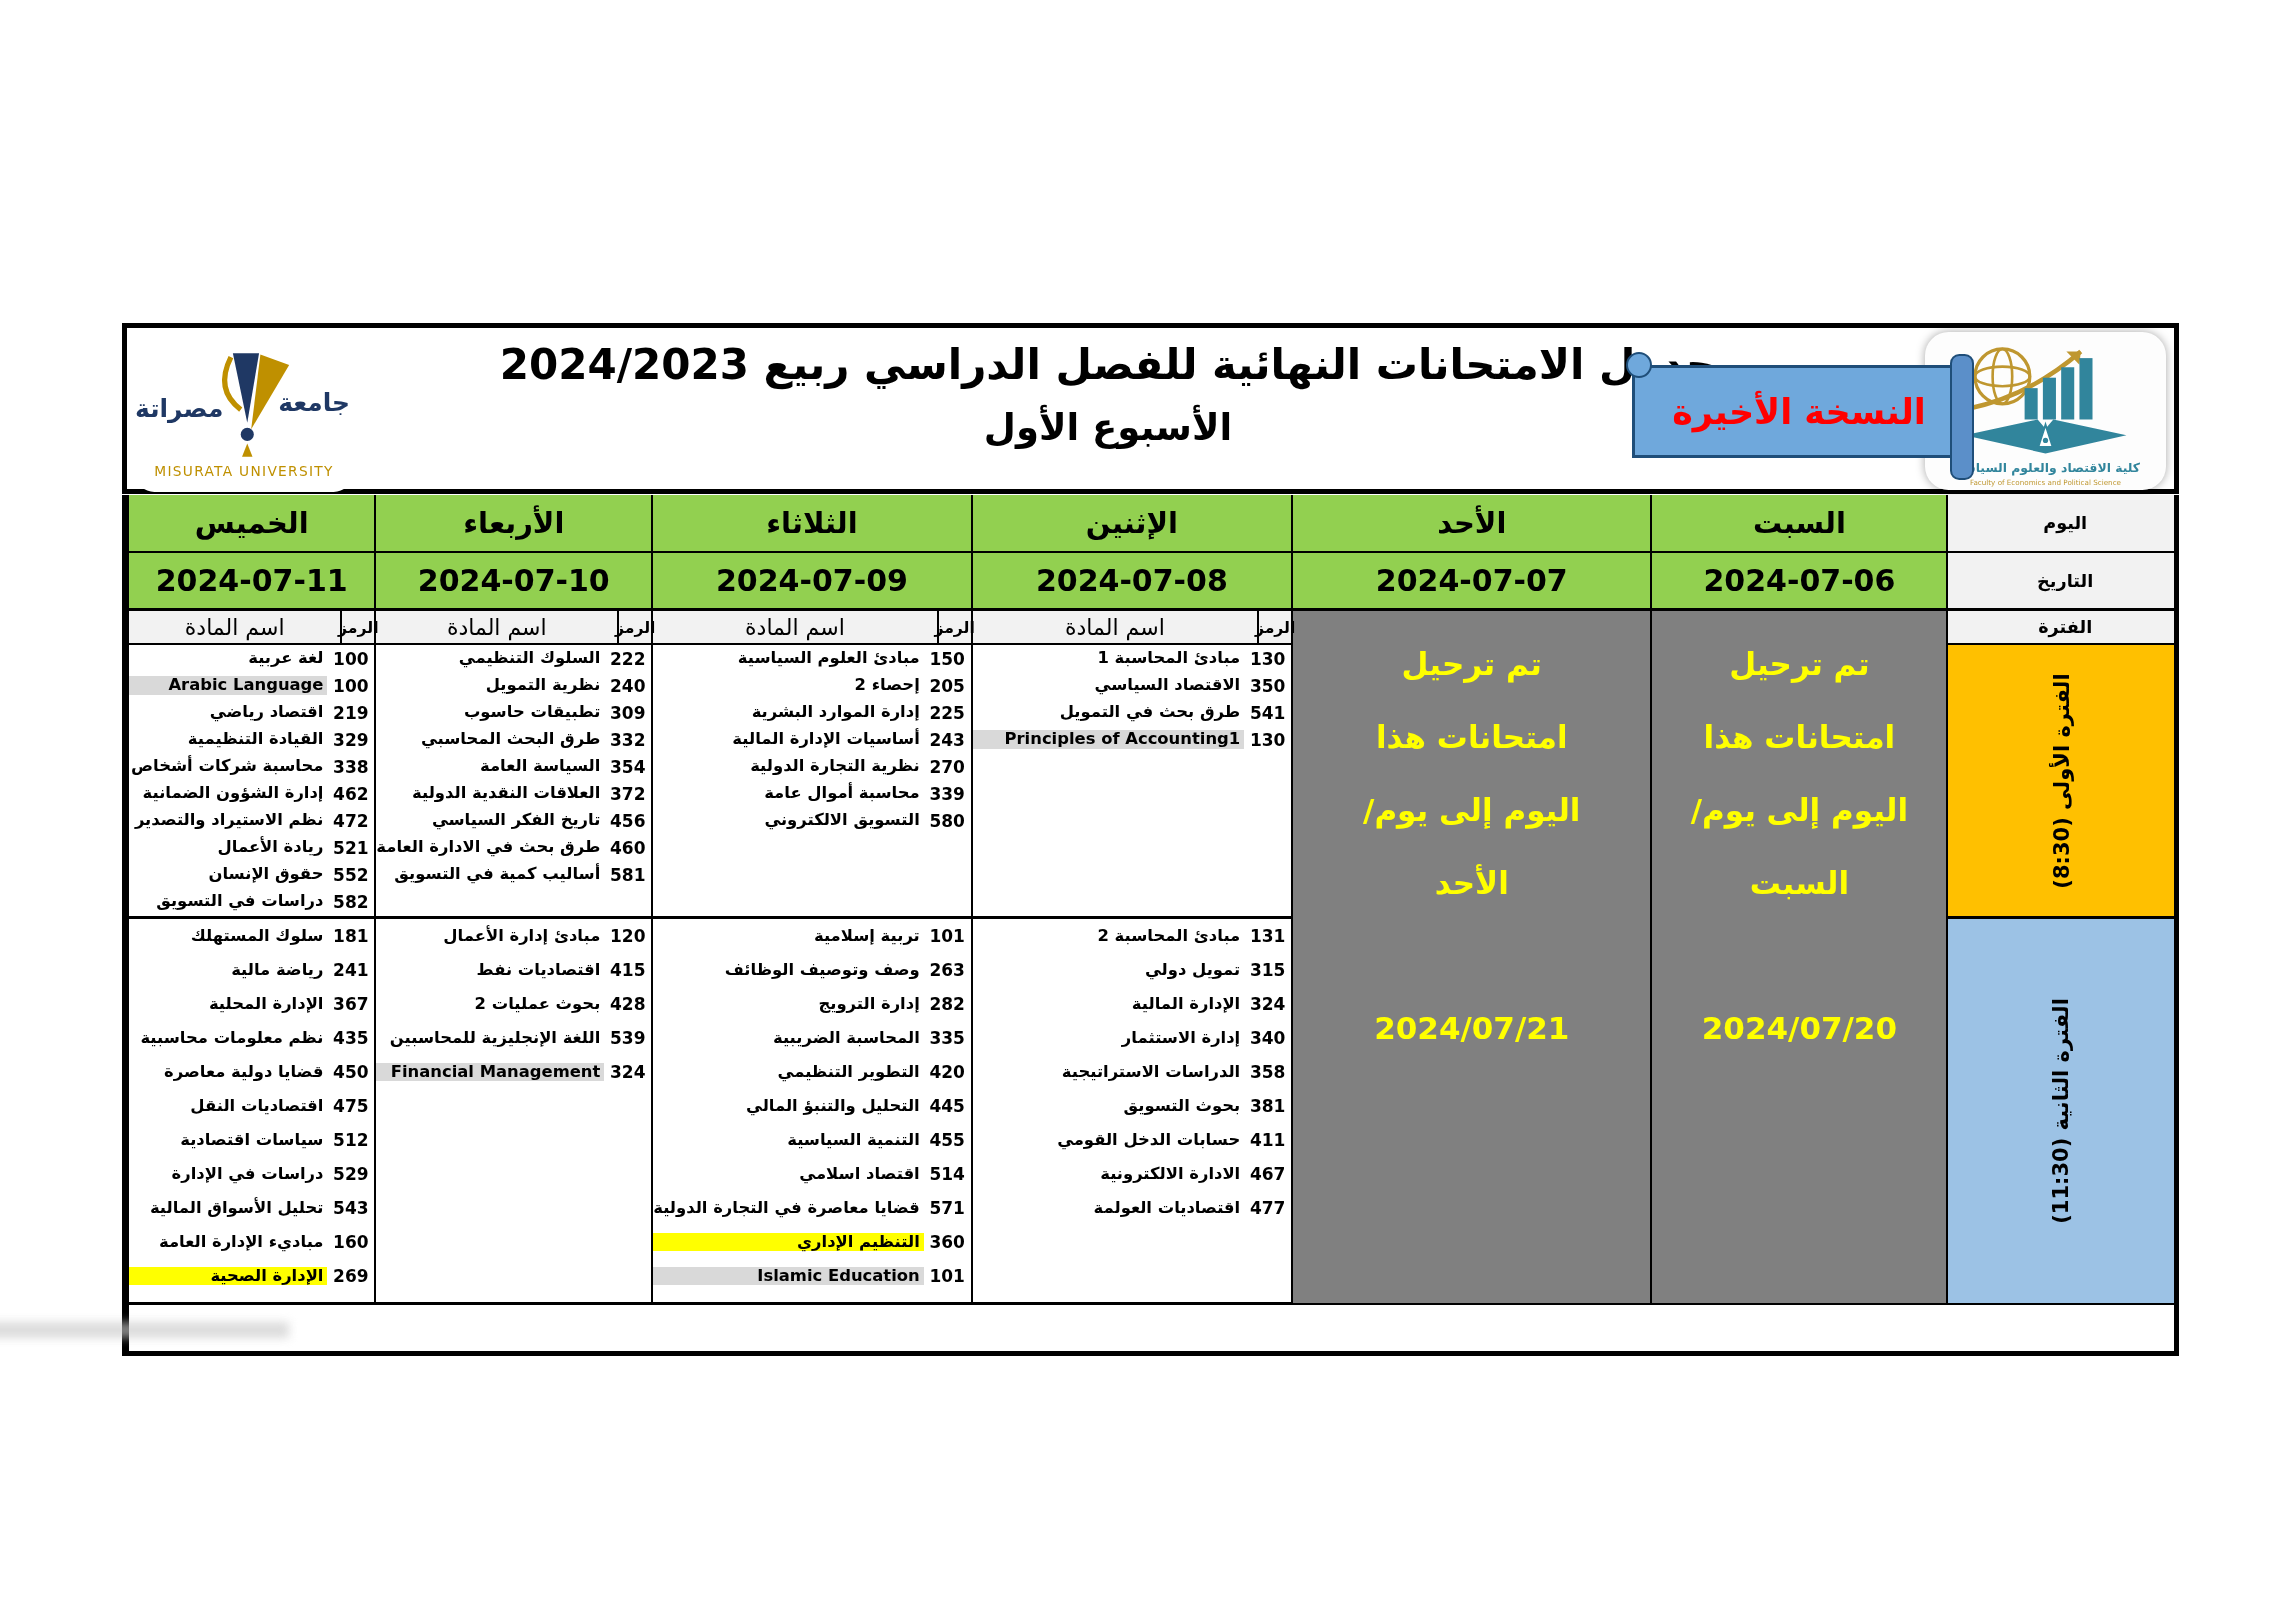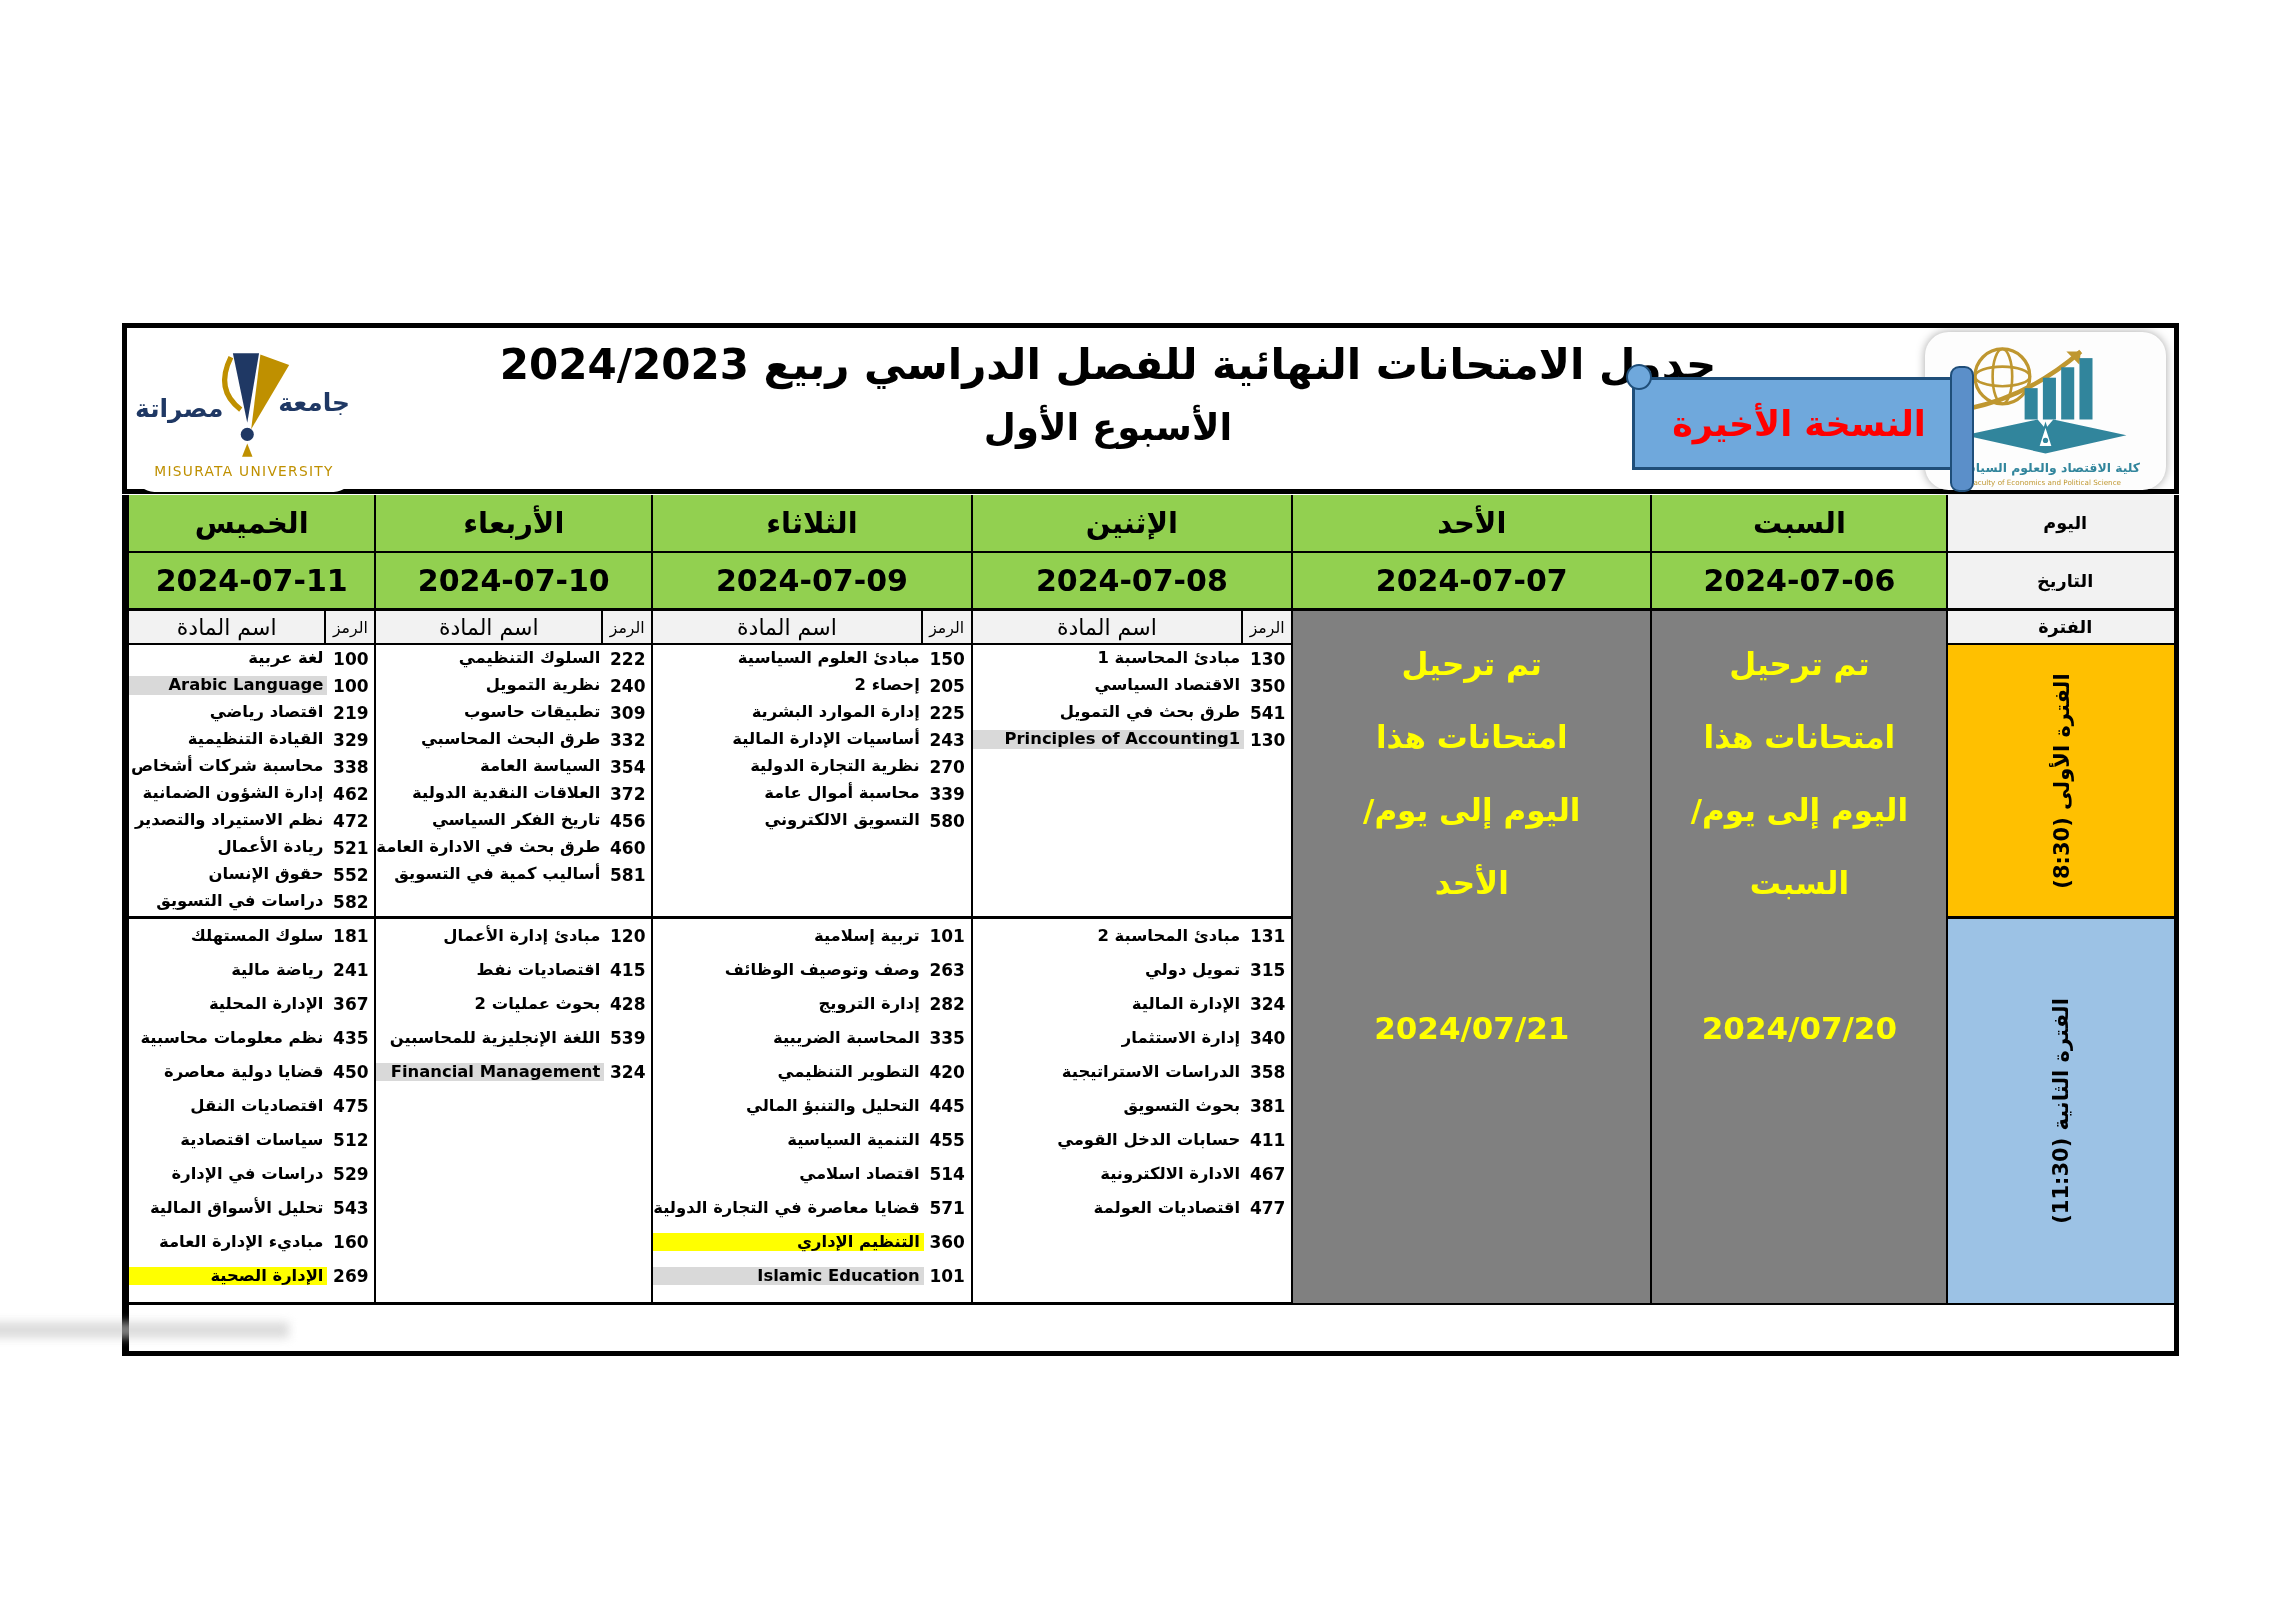--- a/index.html
+++ b/index.html
@@ -8,21 +8,21 @@
 
   
   .header-box{position:absolute;left:122px;top:323px;width:2057px;height:171px;
               border:5.2px solid #000;box-sizing:border-box;background:#fff;}
   .title-block{position:absolute;left:366px;top:11.8px;width:1230px;text-align:center;}
   .main-title{font-size:42px;font-weight:bold;color:#000;white-space:nowrap;}
   .sub-title{font-size:37px;font-weight:bold;color:#000;margin-top:17px;}
 
   
   .banner{position:absolute;left:1505px;top:37px;width:334px;height:93px;background:#6fa8dc;
-          border:3.3px solid #1f4e79;box-sizing:border-box;display:flex;align-items:center;justify-content:center;margin-top:12px;}
+          border:3.3px solid #1f4e79;box-sizing:border-box;display:flex;align-items:center;justify-content:center;}
   .banner .roll{position:absolute;right:-10.5px;top:-14.4px;width:19.6px;height:122px;background:#5b8fc9;
           border:2.6px solid #1f4e79;border-radius:9.2px;}
   .banner .curl{position:absolute;left:-9.2px;top:-15.7px;width:22px;height:22px;border-radius:50%;
           background:#6fa8dc;border:2.6px solid #1f4e79;}
   .banner-text{font-size:35px;font-weight:bold;color:#ff0000;white-space:nowrap;}
 
   
   .faculty-logo{position:absolute;right:7.9px;top:3.9px;width:241px;height:158px;background:#fdfdfd;
           border-radius:23.6px;box-shadow:0 0 9.2px rgba(0,0,0,.35);overflow:hidden;}
   .uni-logo{position:absolute;left:9.2px;top:2.6px;width:216px;height:161px;background:#fff;
@@ -36,22 +36,22 @@
   .c1{grid-column:1}.c2{grid-column:2}.c3{grid-column:3}.c4{grid-column:4}.c5{grid-column:5}.c6{grid-column:6}.c7{grid-column:7}
   .r1{grid-row:1}.r2{grid-row:2}.r3{grid-row:3}.r4{grid-row:4}.r5{grid-row:5}
   .cell{border-left:2px solid #000;border-bottom:2px solid #000;box-sizing:border-box;
         display:flex;align-items:center;justify-content:center;position:relative;}
   .daycell{background:#92d050;font-size:29px;font-weight:bold;color:#000;}
   .datecell{background:#92d050;font-size:30px;font-weight:bold;border-bottom-width:3.9px;direction:ltr;}
   .lblcell{background:#f2f2f2;font-size:17.7px;font-weight:bold;padding-left:8px;}
   .lblcell.r2{border-bottom-width:3.9px;}
   .subhdr{background:#f2f2f2;padding:0;align-items:stretch;}
   .sub-name{flex:1;display:flex;align-items:center;justify-content:center;font-size:22px;font-weight:normal;}
-  .sub-code{width:50px;border-left:2px solid #000;display:flex;align-items:center;justify-content:center;
-            font-size:15.7px;font-weight:normal;box-sizing:border-box;}
+  .sub-code{width:34px;border-left:2px solid #000;display:flex;align-items:center;justify-content:center;
+            font-size:15.7px;font-weight:bold;box-sizing:border-box;}
   .plist{flex-direction:column;justify-content:flex-start;align-items:stretch;padding:0;}
   .p1{border-bottom-width:3.9px;}
   .p2{border-bottom-width:3.3px;}
   .course-row{display:flex;align-items:center;flex:0 0 auto;}
   .p1 .course-row{height:27px;}
   .p2 .course-row{height:34px;}
   .code-cell{width:47px;display:flex;align-items:center;justify-content:center;
              font-size:17px;font-weight:bold;color:#000;flex:0 0 auto;}
   .name-cell{flex:1;text-align:right;font-size:16.4px;font-weight:bold;color:#000;
              padding-inline-start:3.9px;white-space:nowrap;line-height:1.1;}

